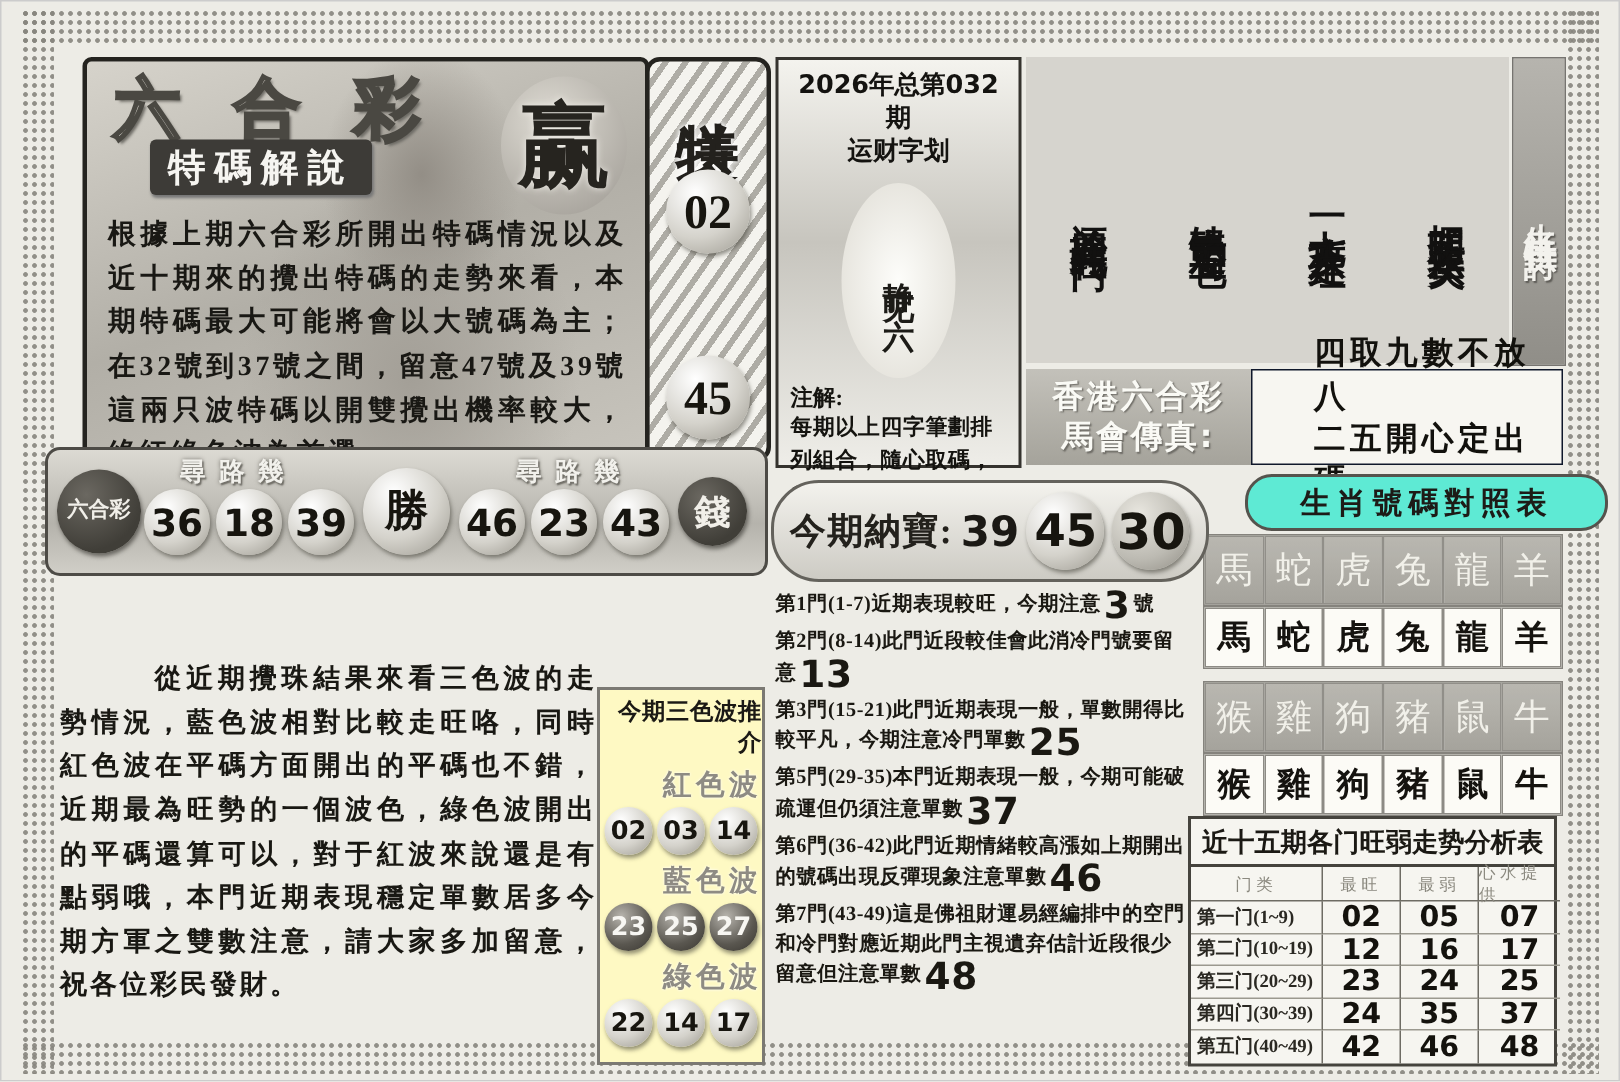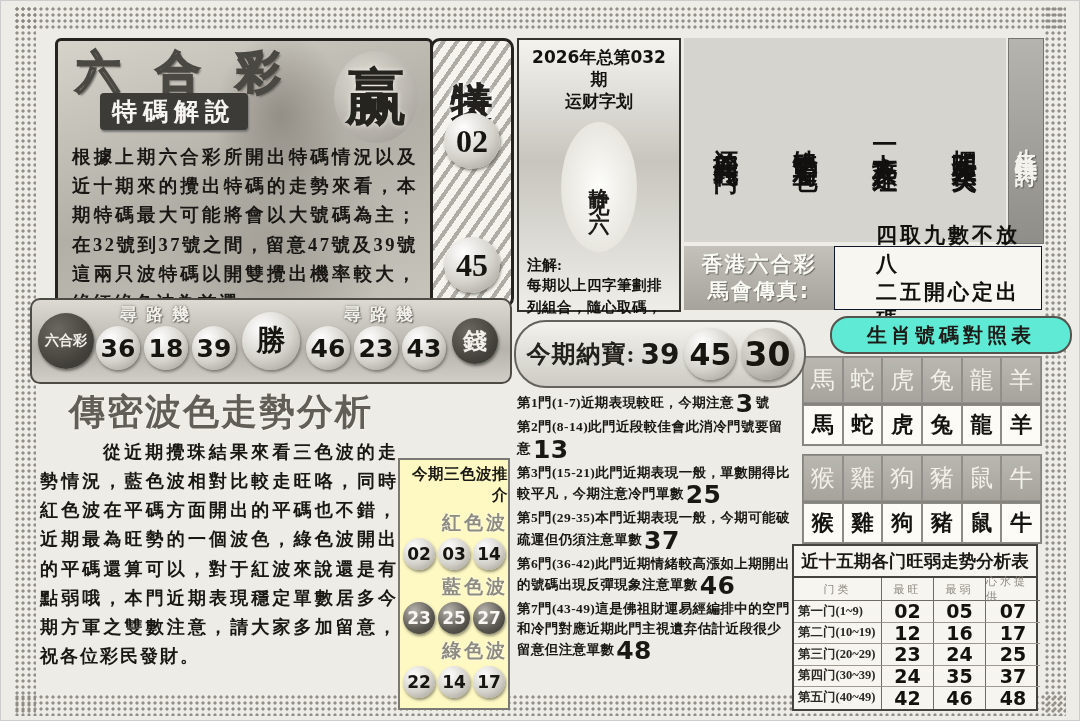--- a/index.html
+++ b/index.html
@@ -258,21 +258,20 @@
     <div class="zrow names">
       <div>猴</div>
       <div>雞</div>
       <div>狗</div>
       <div>豬</div>
       <div>鼠</div>
       <div>牛</div>
     </div>
   </div>
 
-  <div class="wave-title">傳密波色走勢分析</div>
   <div class="wave-body serif">從近期攪珠結果來看三色波的走勢情況，藍色波相對比較走旺咯，同時紅色波在平碼方面開出的平碼也不錯，近期最為旺勢的一個波色，綠色波開出的平碼還算可以，對于紅波來說還是有點弱哦，本門近期表現穩定單數居多今期方軍之雙數注意，請大家多加留意，祝各位彩民發財。</div>
 
   <div class="tricolor">
     <div class="tri-title">今期三色波推介</div>
     <div class="tri-name">紅色波</div>
     <div class="tri-row">
       <div class="ball tri-ball">02</div>
       <div class="ball tri-ball">03</div>
       <div class="ball tri-ball">14</div>
     </div>

